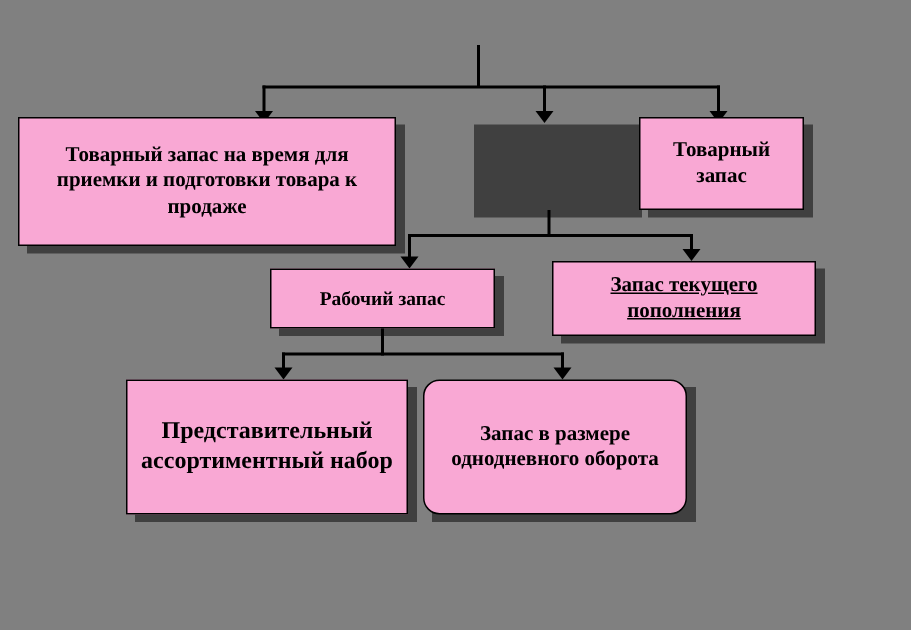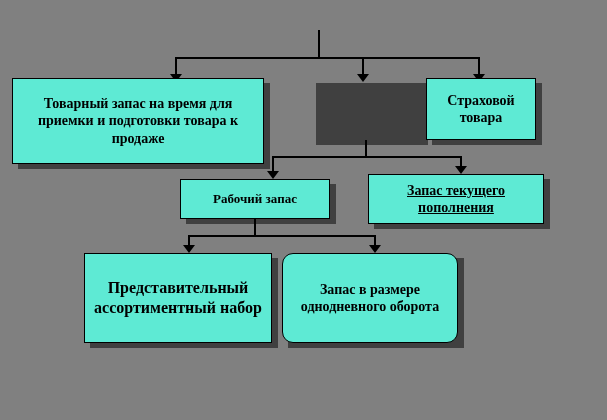--- a/index.html
+++ b/index.html
@@ -13,21 +13,21 @@
     font-family: "Liberation Serif", serif;
     overflow: hidden;
   }
   #diagram {
     position: relative;
     width: 607px;
     height: 420px;
   }
   .node {
     position: absolute;
-    background: #5eead4;
+    background: #f9a8d4;
     border: 1px solid #000000;
     box-sizing: border-box;
     display: flex;
     align-items: center;
     justify-content: center;
     text-align: center;
     color: #000000;
     font-weight: bold;
     line-height: 1.25;
   }
@@ -72,21 +72,21 @@
 
   <div class="shadow" style="left:18px; top:83px; width:252px; height:86px;"></div>
   <div class="node" style="left:12px; top:78px; width:252px; height:86px; font-size:14px;">
     <span>Товарный запас на время для приемки и подготовки товара к продаже</span>
   </div>
 
   <div class="shadow" style="left:316px; top:83px; width:112px; height:62px;"></div>
 
   <div class="shadow" style="left:432px; top:83px; width:110px; height:62px;"></div>
   <div class="node" style="left:426px; top:78px; width:110px; height:62px; font-size:14px;">
-    <span>Страховой товара</span>
+    <span>Товарный запас</span>
   </div>
 
   <div class="line" style="left:365px; top:140px; width:2px; height:18px;"></div>
   <div class="line" style="left:272px; top:156px; width:190px; height:2px;"></div>
 
   <div class="line" style="left:272px; top:156px; width:2px; height:18px;"></div>
   <div class="arrow" style="left:267px; top:171px;"></div>
 
   <div class="line" style="left:460px; top:156px; width:2px; height:14px;"></div>
   <div class="arrow" style="left:455px; top:166px;"></div>

